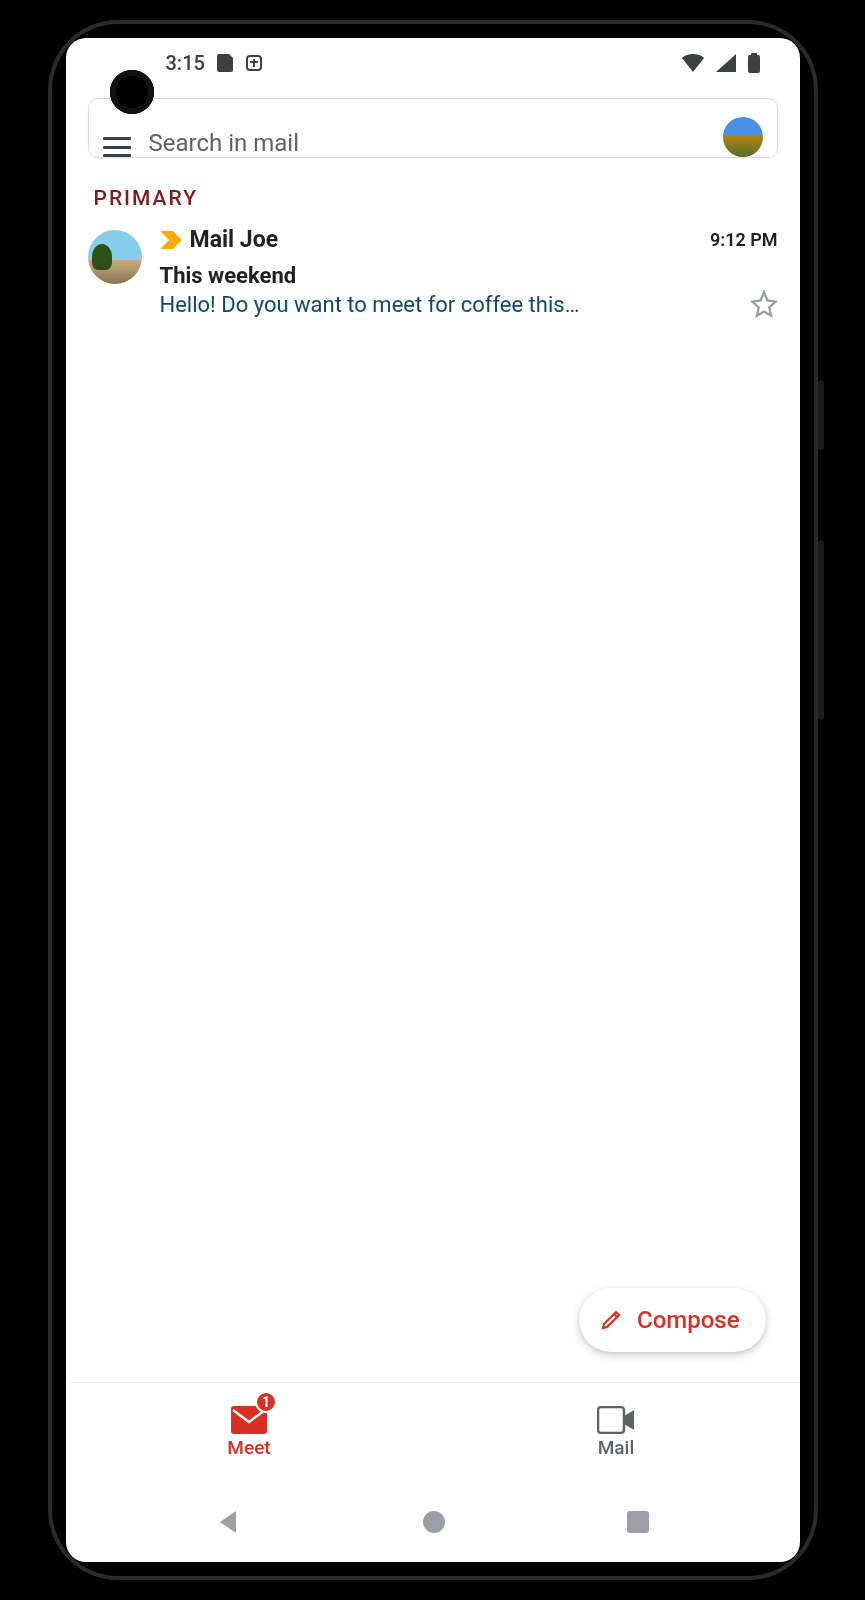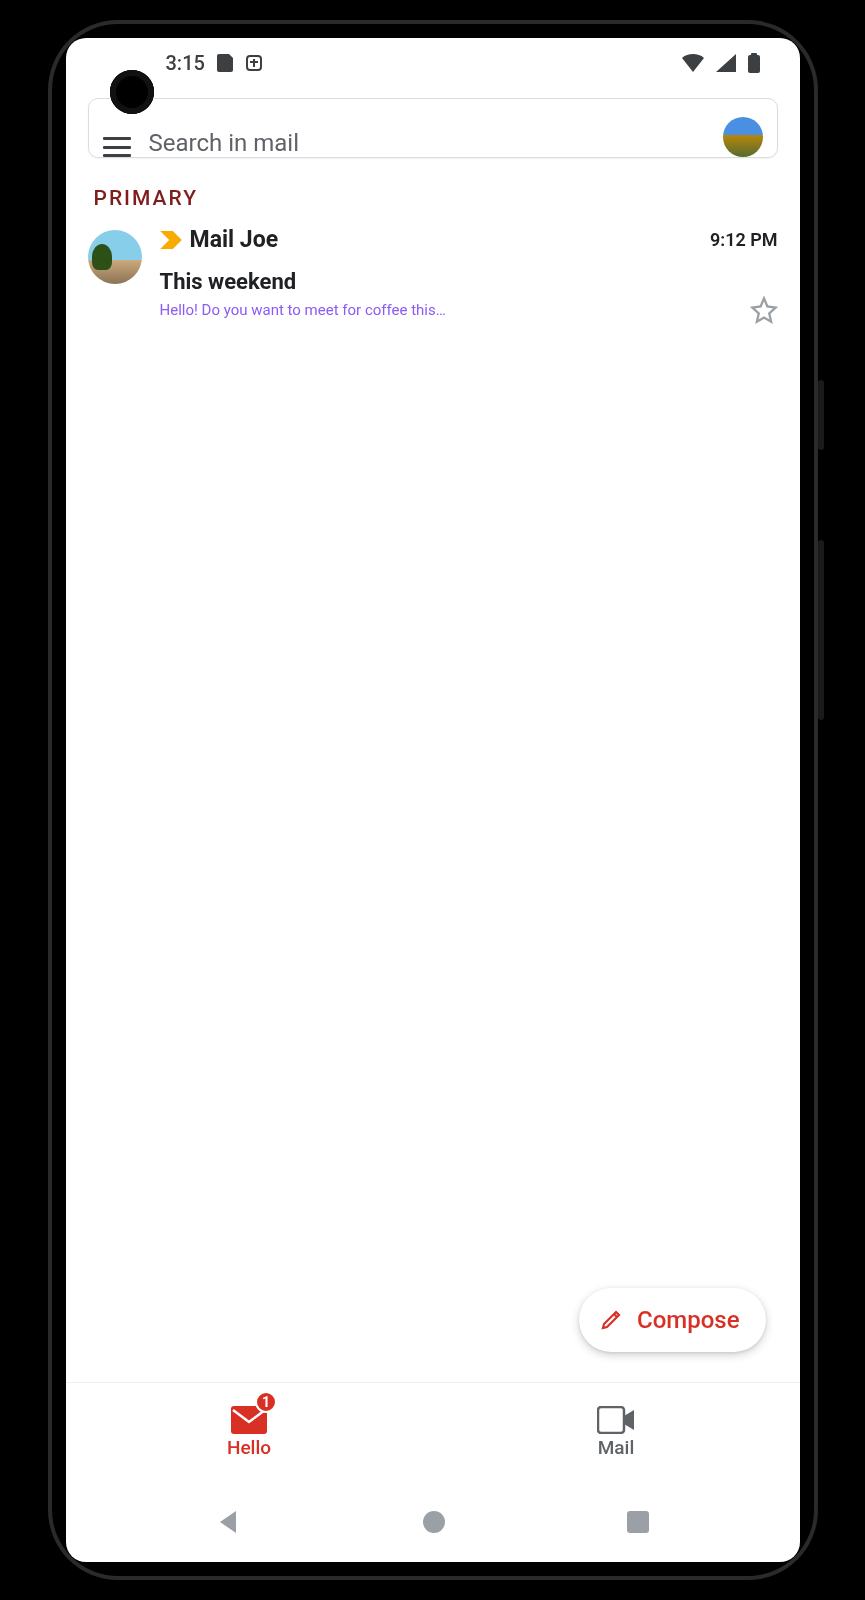--- a/index.html
+++ b/index.html
@@ -156,31 +156,31 @@
 }
 .email-time {
   font-size: 18px;
   font-weight: 600;
   color: #202124;
 }
 .email-subject {
   font-size: 22px;
   font-weight: 700;
   color: #202124;
-  margin-top: 16px;
+  margin-top: 10px;
 }
 .email-snippet-row {
   display: flex;
   align-items: center;
   gap: 12px;
   margin-top: 2px;
 }
 .email-snippet {
-  font-size: 15px;
-  color: #8b5cf6;
+  font-size: 22px;
+  color: #0c4a6e;
   flex: 1;
   white-space: nowrap;
   overflow: hidden;
   text-overflow: ellipsis;
 }
 .star-icon {
   width: 28px;
   height: 28px;
   flex-shrink: 0;
 }
@@ -335,21 +335,21 @@
       <span class="compose-label">Compose</span>
     </div>
 
     <div class="bottom-nav">
       <div class="nav-item active">
         <svg width="36" height="28" viewBox="0 0 36 28">
             <rect width="36" height="28" rx="3" fill="#d93025"></rect>
             <path d="M2 4l16 12L34 4" fill="none" stroke="#fff" stroke-width="2.5"></path>
           </svg>
         <span class="badge">1</span>
-        <span class="nav-label">Hello</span>
+        <span class="nav-label">Meet</span>
       </div>
       <div class="nav-item inactive">
         <svg width="38" height="28" viewBox="0 0 38 28">
             <rect x="1" y="1" width="26" height="26" rx="3" fill="none" stroke="#5f6368" stroke-width="2.5"></rect>
             <path d="M27 10l10-6v20l-10-6z" fill="#5f6368"></path>
           </svg>
         <span class="nav-label">Mail</span>
       </div>
     </div>
 

